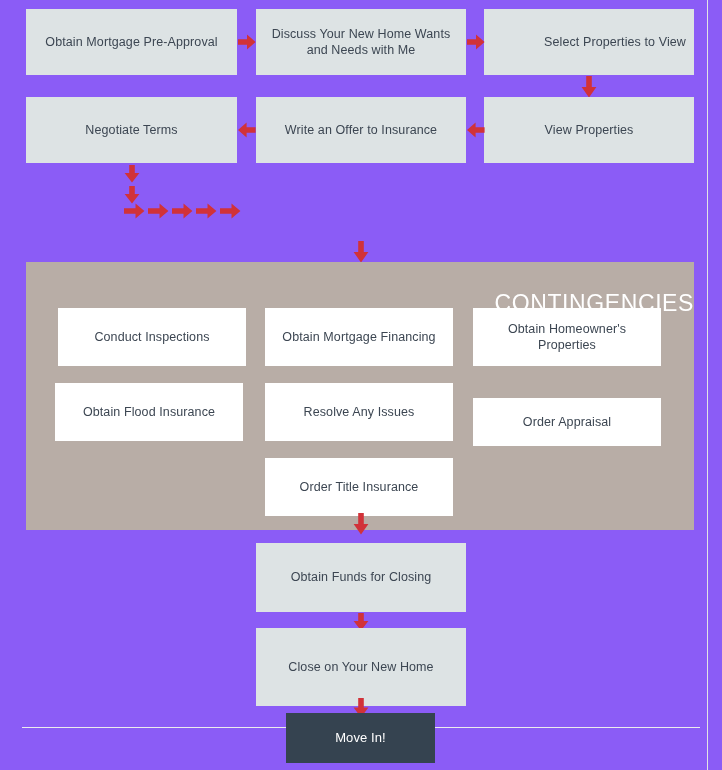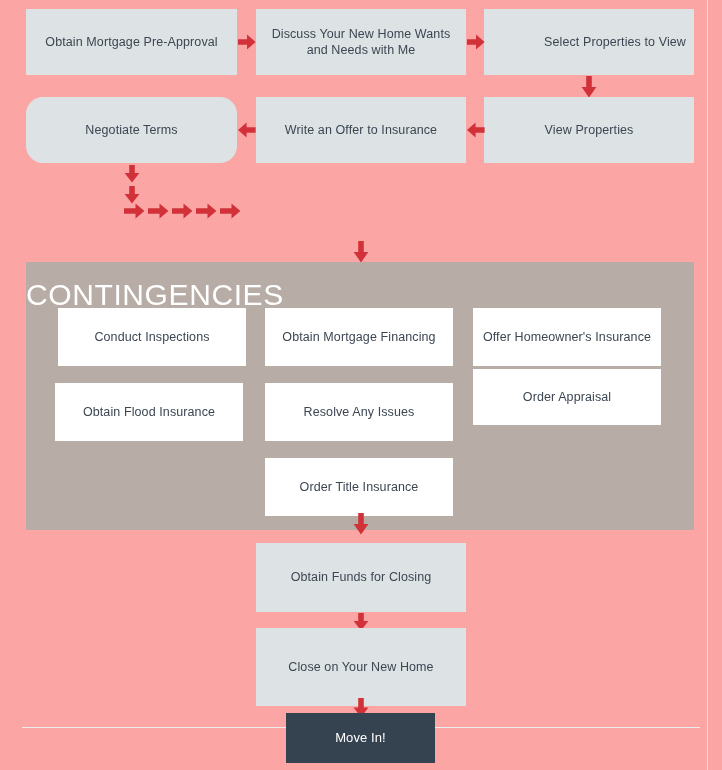--- a/index.html
+++ b/index.html
@@ -8,21 +8,21 @@
     padding: 0;
     background: #ffffff;
   }
   body {
     font-family: "Liberation Sans", sans-serif;
   }
   #canvas {
     position: relative;
     width: 722px;
     height: 770px;
-    background: #fca5a5;
+    background: #8b5cf6;
     overflow: hidden;
   }
 
   
   .box {
     position: absolute;
     box-sizing: border-box;
     display: flex;
     align-items: center;
     justify-content: center;
@@ -48,26 +48,26 @@
   .box span { display: block; padding: 0 8px; }
 
   
   #contingency-panel {
     position: absolute;
     background: #b8ada6;
   }
   #contingency-title {
     position: absolute;
     width: 100%;
-    text-align: left;
+    text-align: right;
     color: #ffffff;
-    font-size: 30px;
+    font-size: 23px;
     font-weight: 400;
     letter-spacing: .6px;
-    top: 16px;
+    top: 28px;
     left: 0;
   }
 
   
   .arrow {
     position: absolute;
     overflow: visible;
   }
   .arrow svg { display: block; overflow: visible; }
 
@@ -114,21 +114,21 @@
       <path d="M0 5.2 L9 5.2 L9 0.6 L17.6 8 L9 15.4 L9 10.8 L0 10.8 Z" fill="#d13239"></path>
     </svg>
   </div>
 
   <div class="arrow" style="left:581px; top:76px;">
     <svg width="16" height="22" viewBox="0 0 16 22">
       <path d="M5.2 0 L5.2 11 L0.6 11 L8 21.4 L15.4 11 L10.8 11 L10.8 0 Z" fill="#d13239"></path>
     </svg>
   </div>
 
-  <div class="box box-step" style="left:26px; top:97px; width:211px; height:66px;border-radius:17px;">
+  <div class="box box-step" style="left:26px; top:97px; width:211px; height:66px;">
     <span>Negotiate Terms</span>
   </div>
 
   <div class="box box-step" style="left:256px; top:97px; width:210px; height:66px;">
     <span>Write an Offer to Insurance</span>
   </div>
 
   <div class="box box-step" style="left:484px; top:97px; width:210px; height:66px;">
     <span>View Properties</span>
   </div>
@@ -200,32 +200,32 @@
 
     <div class="box box-white" style="left:32px; top:46px; width:188px; height:58px;">
       <span>Conduct Inspections</span>
     </div>
 
     <div class="box box-white" style="left:239px; top:46px; width:188px; height:58px;">
       <span>Obtain Mortgage Financing</span>
     </div>
 
     <div class="box box-white" style="left:447px; top:46px; width:188px; height:58px;">
-      <span>Offer Homeowner's Insurance</span>
+      <span>Obtain Homeowner's Properties</span>
     </div>
 
     <div class="box box-white" style="left:29px; top:121px; width:188px; height:58px;">
       <span>Obtain Flood Insurance</span>
     </div>
 
     <div class="box box-white" style="left:239px; top:121px; width:188px; height:58px;">
       <span>Resolve Any Issues</span>
     </div>
 
-    <div class="box box-white" style="left:447px; top:107px; width:188px; height:56px;">
+    <div class="box box-white" style="left:447px; top:136px; width:188px; height:48px;">
       <span>Order Appraisal</span>
     </div>
 
     <div class="box box-white" style="left:239px; top:196px; width:188px; height:58px;">
       <span>Order Title Insurance</span>
     </div>
   </div>
 
   <div class="arrow" style="left:353px; top:513px;">
     <svg width="16" height="22" viewBox="0 0 16 22">

